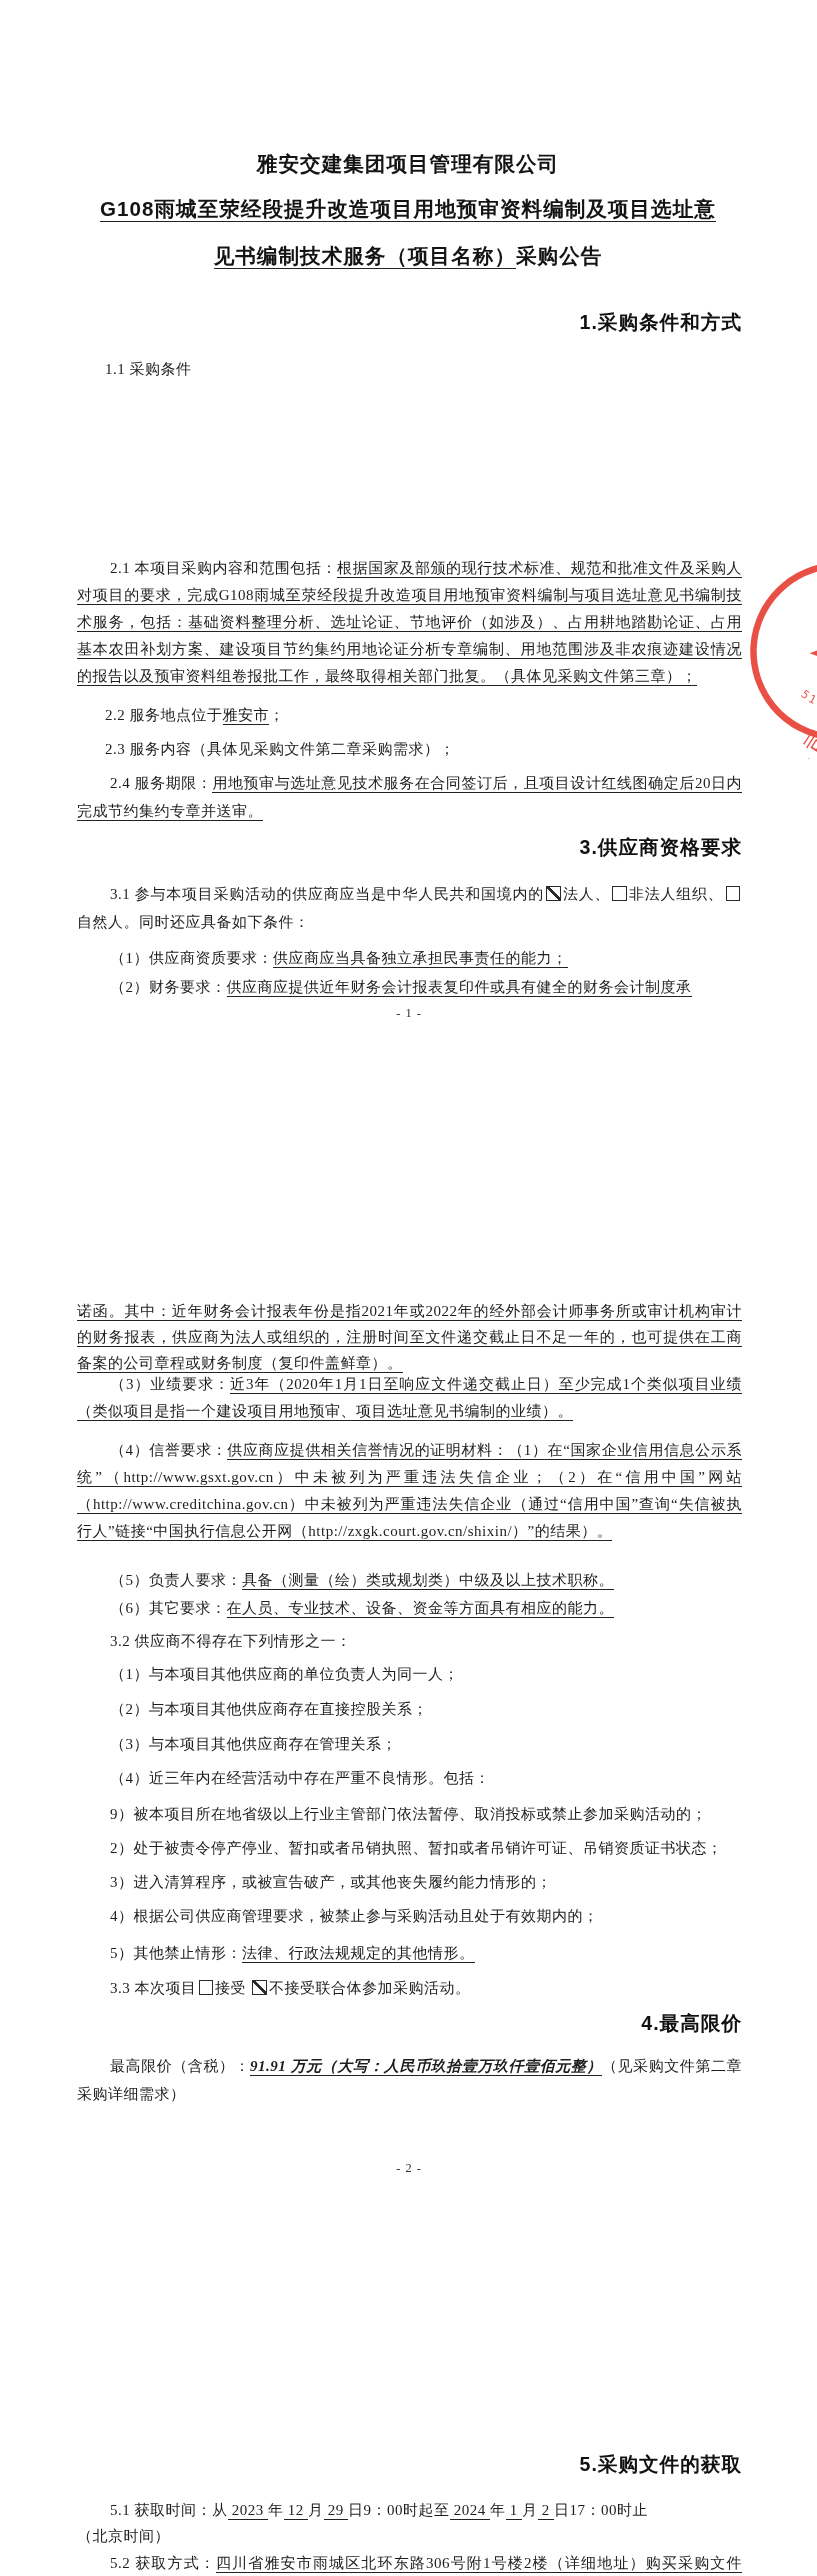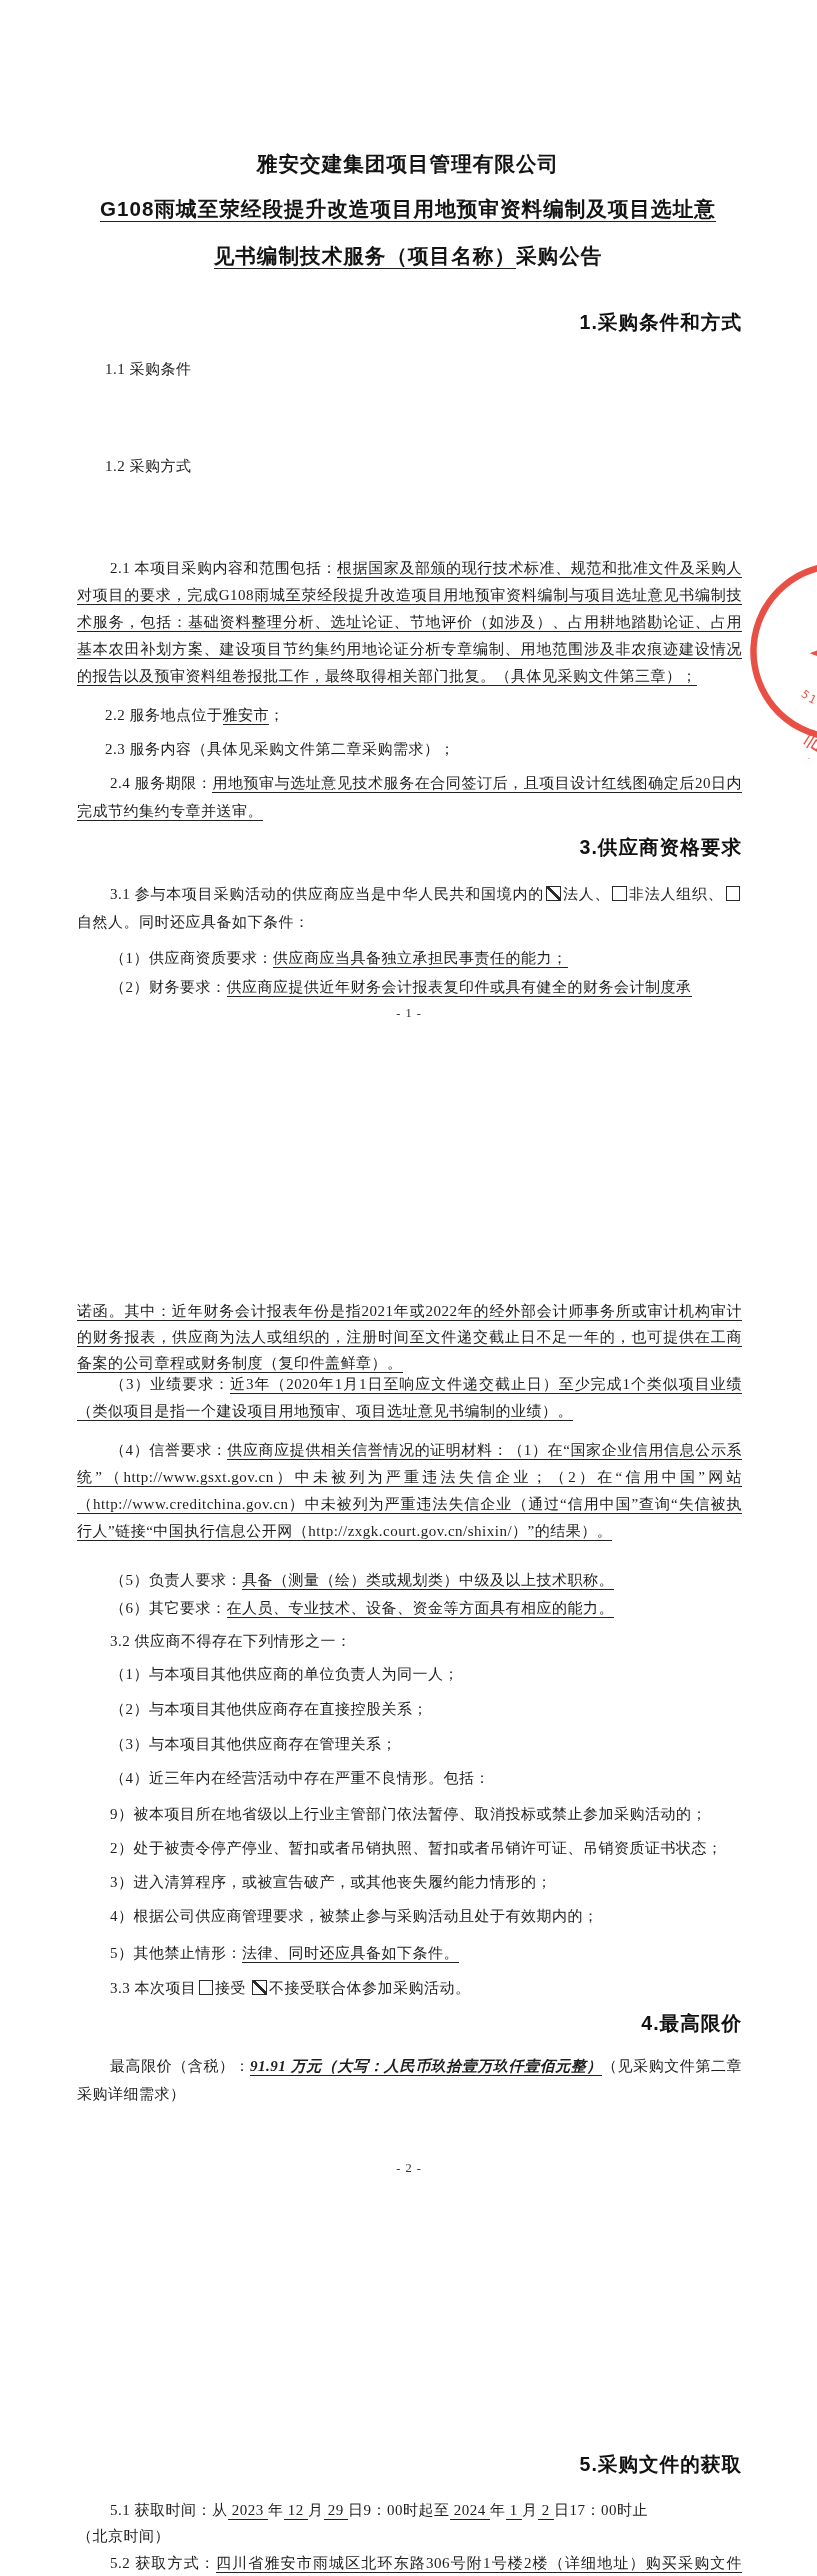--- a/index.html
+++ b/index.html
@@ -80,21 +80,20 @@
 </head>
 <body>
 
 <div id="doc">
 
   <div class="title" style="top:140px">雅安交建集团项目管理有限公司</div>
   <div class="title" style="top:185px"><span class="u">G108雨城至荥经段提升改造项目用地预审资料编制及项目选址意见书编制技术服务（项目名称）</span><span>采购公告</span></div>
 
   <div class="h" style="top:309px">1.采购条件和方式</div>
   <div class="blk lab" style="top:355px"><span>1.1 采购条件</span></div>
-  <div class="blk lab" style="top:452px"><span>1.2 采购方式</span></div>
 
   <div class="blk pind lh52" style="top:555px"><span>2.1 本项目采购内容和范围包括：</span><span class="u">根据国家及部颁的现行技术标准、规范和批准文件及采购人对项目的要求，完成G108雨城至荥经段提升改造项目用地预审资料编制与项目选址意见书编制技术服务，包括：基础资料整理分析、选址论证、节地评价（如涉及）、占用耕地踏勘论证、占用基本农田补划方案、建设项目节约集约用地论证分析专章编制、用地范围涉及非农痕迹建设情况的报告以及预审资料组卷报批工作，最终取得相关部门批复。（具体见采购文件第三章）；</span></div>
   <div class="blk lab" style="top:701px"><span>2.2 服务地点位于</span><span class="u">雅安市</span><span>；</span></div>
   <div class="blk lab" style="top:735px"><span>2.3 服务内容（具体见采购文件第二章采购需求）；</span></div>
   <div class="blk pind" style="top:769px"><span>2.4 服务期限：</span><span class="u">用地预审与选址意见技术服务在合同签订后，且项目设计红线图确定后20日内完成节约集约专章并送审。</span></div>
 
   <div class="h" style="top:834px">3.供应商资格要求</div>
   <div class="blk pind" style="top:880px"><span>3.1 参与本项目采购活动的供应商应当是中华人民共和国境内的</span><span class="cb checked"></span><span>法人、</span><span class="cb"></span><span>非法人组织、</span><span class="cb"></span><span>自然人。同时还应具备如下条件：</span></div>
   <div class="blk pind" style="top:944px"><span>（1）供应商资质要求：</span><span class="u">供应商应当具备独立承担民事责任的能力；</span></div>
   <div class="blk pind" style="top:973px"><span>（2）财务要求：</span><span class="u">供应商应提供近年财务会计报表复印件或具有健全的财务会计制度承</span></div>
@@ -117,21 +116,21 @@
   <div class="blk pind" style="top:1594px"><span>（6）其它要求：</span><span class="u">在人员、专业技术、设备、资金等方面具有相应的能力。</span></div>
   <div class="blk pind" style="top:1627px"><span>3.2 供应商不得存在下列情形之一：</span></div>
   <div class="blk pind" style="top:1660px"><span>（1）与本项目其他供应商的单位负责人为同一人；</span></div>
   <div class="blk pind" style="top:1695px"><span>（2）与本项目其他供应商存在直接控股关系；</span></div>
   <div class="blk pind" style="top:1730px"><span>（3）与本项目其他供应商存在管理关系；</span></div>
   <div class="blk pind" style="top:1764px"><span>（4）近三年内在经营活动中存在严重不良情形。包括：</span></div>
   <div class="blk pind" style="top:1800px"><span>9）被本项目所在地省级以上行业主管部门依法暂停、取消投标或禁止参加采购活动的；</span></div>
   <div class="blk pind" style="top:1834px"><span>2）处于被责令停产停业、暂扣或者吊销执照、暂扣或者吊销许可证、吊销资质证书状态；</span></div>
   <div class="blk pind" style="top:1868px"><span>3）进入清算程序，或被宣告破产，或其他丧失履约能力情形的；</span></div>
   <div class="blk pind" style="top:1902px"><span>4）根据公司供应商管理要求，被禁止参与采购活动且处于有效期内的；</span></div>
-  <div class="blk pind" style="top:1939px"><span>5）其他禁止情形：</span><span class="u">法律、同时还应具备如下条件。</span></div>
+  <div class="blk pind" style="top:1939px"><span>5）其他禁止情形：</span><span class="u">法律、行政法规规定的其他情形。</span></div>
   <div class="blk pind" style="top:1974px"><span>3.3 本次项目</span><span class="cb"></span><span>接受 </span><span class="cb checked"></span><span>不接受联合体参加采购活动。</span></div>
 
   <div class="h" style="top:2010px">4.最高限价</div>
   <div class="blk pind" style="top:2052px"><span>最高限价（含税）：</span><span class="u b">91.91 万元（大写：人民币玖拾壹万玖仟壹佰元整）</span><span>（见采购文件第二章采购详细需求）</span></div>
   <div class="pagenum" style="top:2161px">- 2 -</div>
 
   <div class="h" style="top:2451px">5.采购文件的获取</div>
   <div class="blk pind lh50" style="top:2497px"><span>5.1 获取时间：从</span><span class="u"> 2023 </span><span>年</span><span class="u"> 12 </span><span>月</span><span class="u"> 29 </span><span>日9：00时起至</span><span class="u"> 2024 </span><span>年</span><span class="u"> 1 </span><span>月</span><span class="u"> 2 </span><span>日17：00时止</span><br><span>（北京时间）</span></div>
   <div class="blk pind tight" style="top:2551px"><span>5.2 获取方式：</span><span class="u">四川省雅安市雨城区北环东路306号附1号楼2楼（详细地址）购买采购文件（此为采购文件唯一获取方式，参与资格不能转让），获取采购文件时，经办人员当场提交以下资料：供应商为法人或者其他组织的，需提供单位介绍信、经办人身份证复印件，都需要加盖鲜章。</span></div>
 

